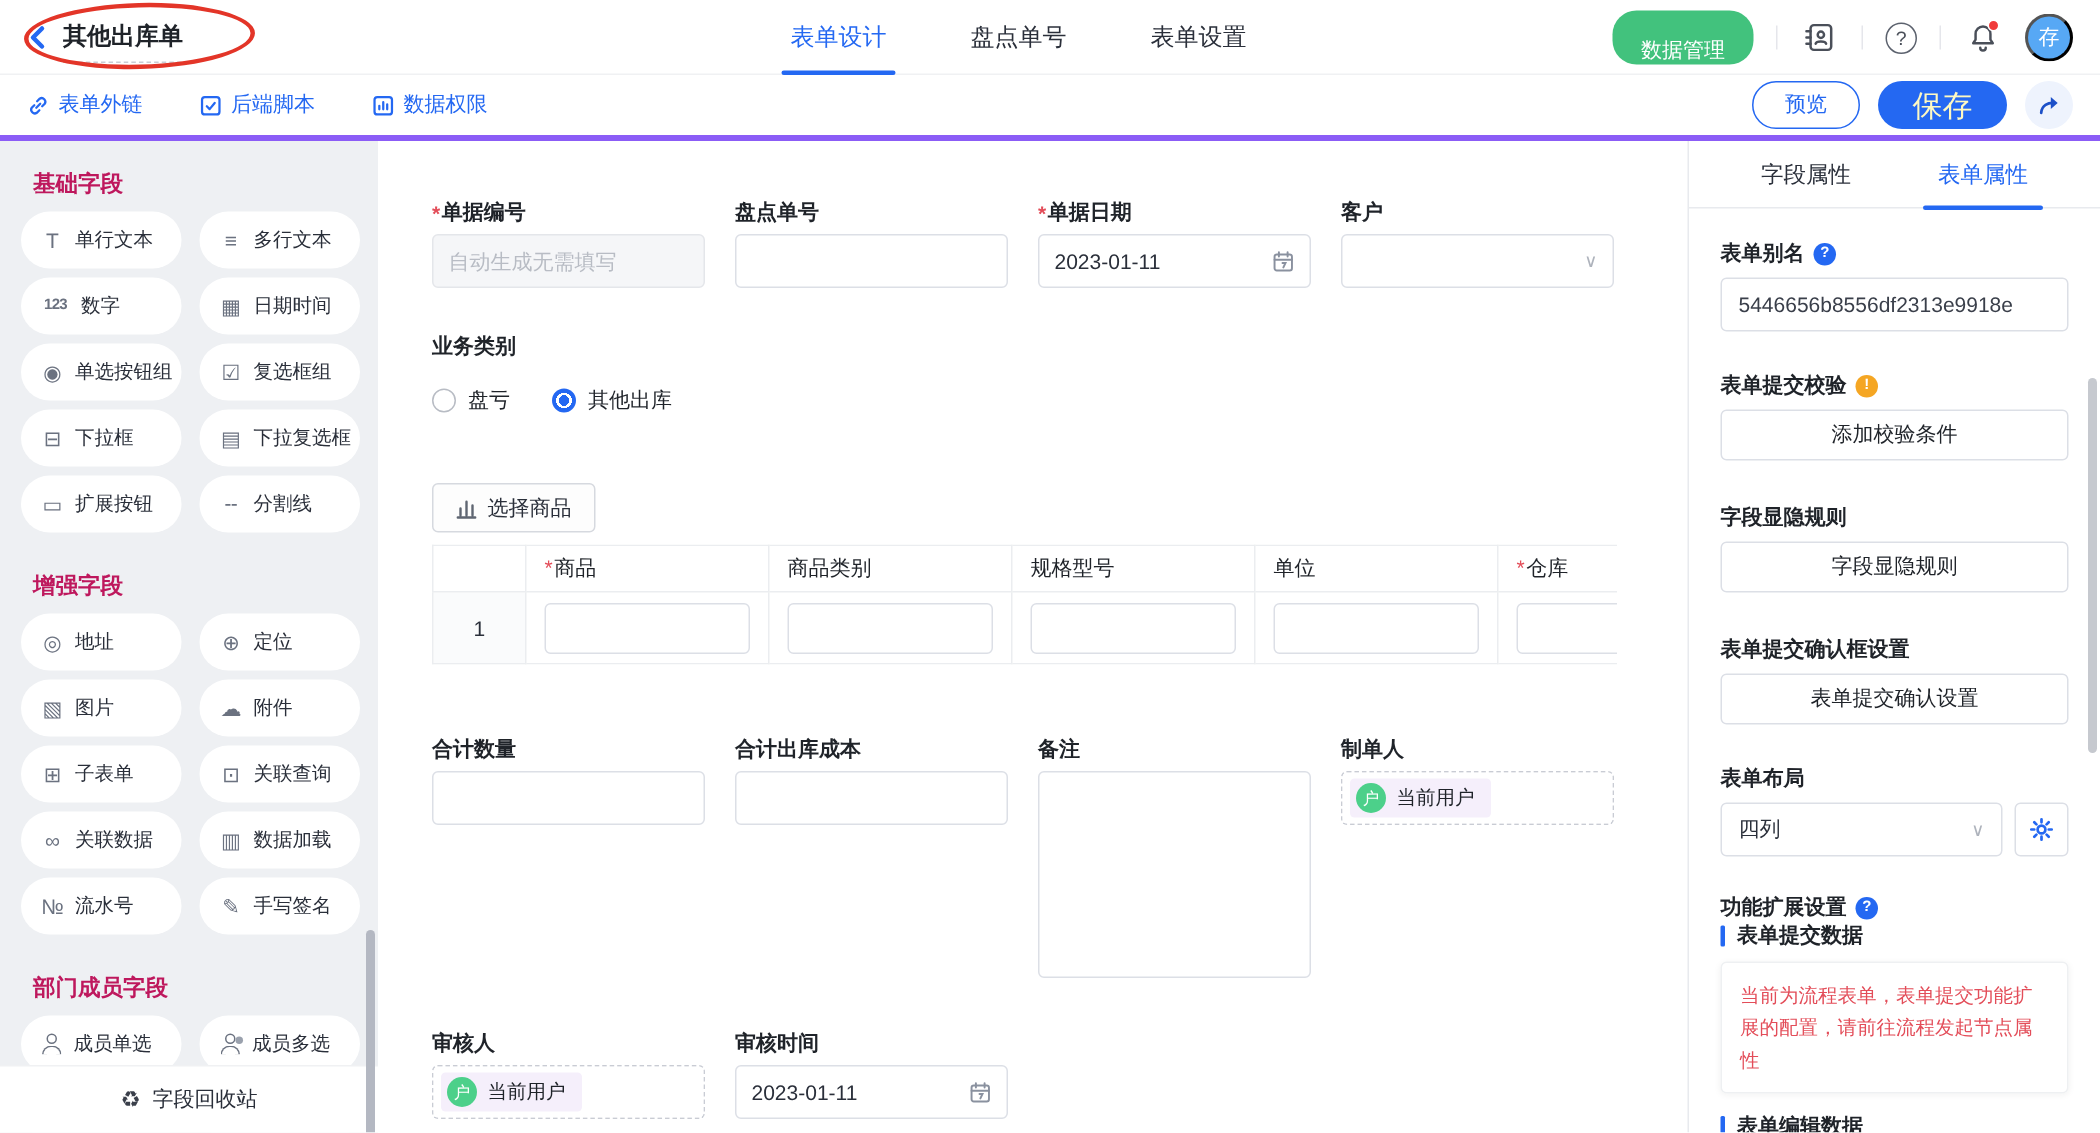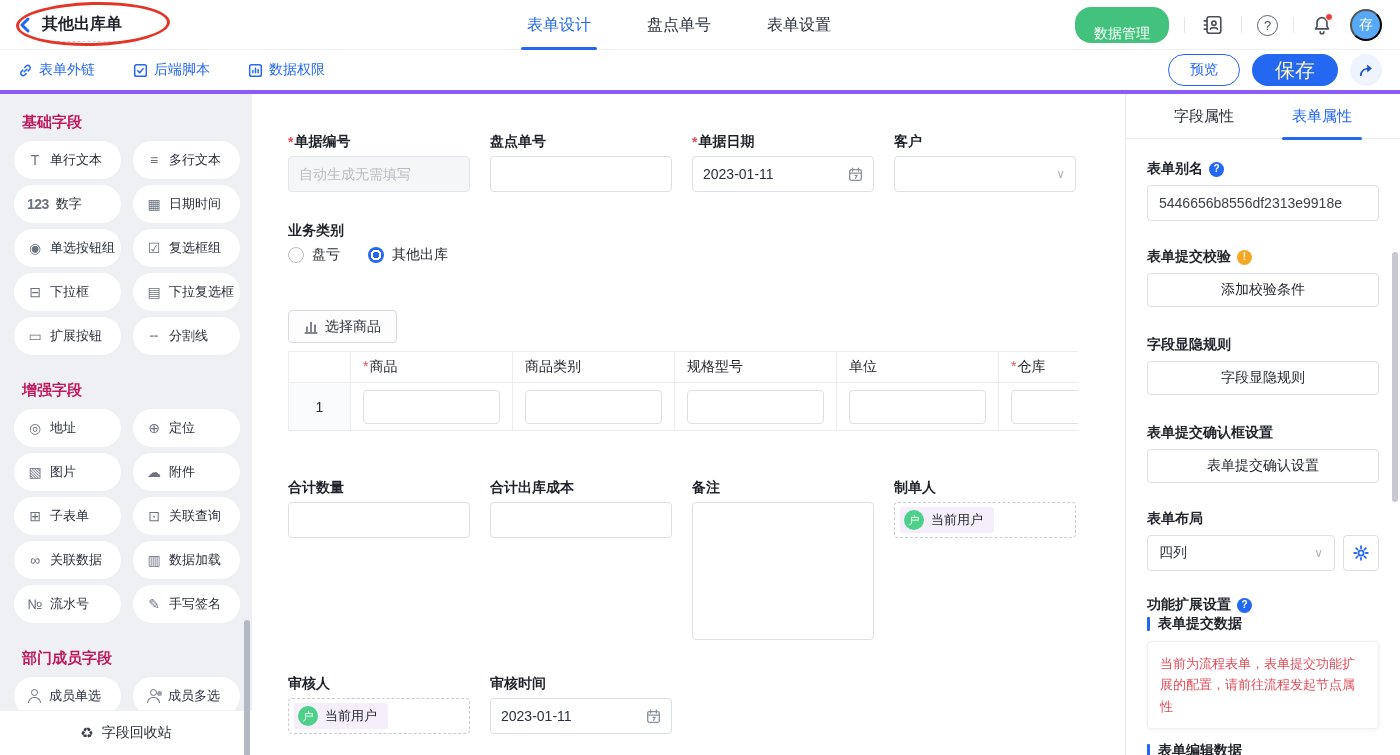--- a/index.html
+++ b/index.html
@@ -35,21 +35,21 @@
   .btn-share{width:32px;height:32px;border-radius:50%;background:#eef3fd;border:none;display:flex;align-items:center;justify-content:center;cursor:pointer}
 
   
   .sidebar{position:absolute;top:94px;left:0;width:252px;bottom:0;background:#eef0f3;overflow:hidden}
   .sidebar-inner{padding:19px 12px 0 14px}
   .sec-title{font-size:15px;font-weight:700;color:#be185d;margin:0 0 9px 8px}
   .sec-title.mt{margin-top:26px}
   .pill-grid{display:grid;grid-template-columns:1fr 1fr;gap:6px 12px}
   .pill{height:38px;background:#fff;border-radius:19px;display:flex;align-items:center;gap:7px;padding-left:13px;font-size:13px;color:#2a2f3a;border:none;cursor:grab;text-align:left}
   .pic{color:#6b7280;font-size:14px;min-width:16px;text-align:center;line-height:1}
-  .pic.num{font-size:14px;font-weight:700;min-width:20px;letter-spacing:-.5px}
+  .pic.num{font-size:10px;font-weight:700;min-width:20px;letter-spacing:-.5px}
   .icon-person{position:relative;display:inline-block;width:15px;height:14px}
   .icon-person::before{content:"";position:absolute;top:0;left:4px;width:5px;height:5px;border:1.5px solid #6b7280;border-radius:50%}
   .icon-person::after{content:"";position:absolute;bottom:0;left:1px;width:11px;height:5px;border:1.5px solid #6b7280;border-bottom:none;border-radius:7px 7px 0 0}
   .icon-person.multi::before{box-shadow:6px 1px 0 -1px #9aa1ad}
   .recycle-bar{position:absolute;left:0;right:0;bottom:0;height:45px;background:#fff;border-top:1px solid #f0f1f3;display:flex;align-items:center;justify-content:center;gap:8px;font-size:14px;color:#2a2f3a;z-index:3;cursor:pointer}
   .recycle-icon::before{content:"♻";font-size:15px;color:#3a3f4a}
   .sb-thumb{position:absolute;right:2px;top:526px;width:6px;height:140px;background:#b4b8c2;border-radius:3px;z-index:4}
 
   
   .canvas{position:absolute;top:94px;left:252px;width:873px;bottom:0;background:#fff;overflow:hidden;padding:39px 0 0 36px}
@@ -58,21 +58,21 @@
   .flabel{font-size:14px;font-weight:600;color:#1f2329;height:18px;margin-bottom:5px;display:flex;align-items:center}
   .req::before{content:"*";color:#e34d59;margin-right:1px}
   .ctrl{width:182px;height:36px;border:1px solid #dcdfe6;border-radius:4px;display:flex;align-items:center;padding:0 10px;background:#fff;font-size:14px;color:#2a2f3a}
   input.ctrl{outline:none}
   input.ctrl::placeholder{color:#b8bcc4}
   .ctrl.disabled{background:#f5f6f8;border-color:#e4e6ea}
   .ctrl.between{justify-content:space-between}
   .ctrl.endc{justify-content:flex-end}
   .chev{color:#aeb3bc;font-size:12px}
   .biz{margin-top:30px}
-  .radio-row{display:flex;gap:28px;margin-top:6px;align-items:center}
+  .radio-row{display:flex;gap:28px;margin-top:18px;align-items:center}
   .radio{display:flex;gap:8px;align-items:center;font-size:14px;color:#1f2329;cursor:pointer}
   .rdot{width:16px;height:16px;border-radius:50%;border:1px solid #b8bcc4;background:#fff}
   .rdot.on{border:none;background:radial-gradient(circle at center,#2468f2 0 3.5px,#fff 3.5px 5.2px,#2468f2 5.2px 8px)}
   .detail{margin-top:39px}
   .select-product{margin-top:7px;height:33px;display:inline-flex;align-items:center;gap:7px;padding:0 15px;border:1px solid #d6d9df;border-radius:4px;background:#fdfdfd;font-size:14px;color:#2a2f3a;cursor:pointer}
   .twrap{margin-top:8px;width:790px;overflow:hidden}
   .dtable{border-collapse:collapse;table-layout:fixed;width:872px}
   .dtable th,.dtable td{border:1px solid #ebedf0;padding:0 12px;font-size:14px;font-weight:400;text-align:left;color:#1f2329;background:#fff}
   .dtable th{height:31px}
   .dtable td{height:48px}

